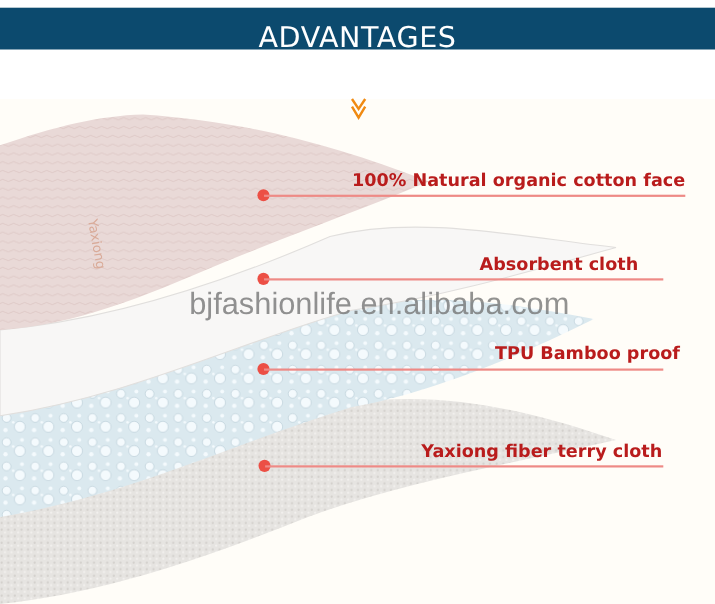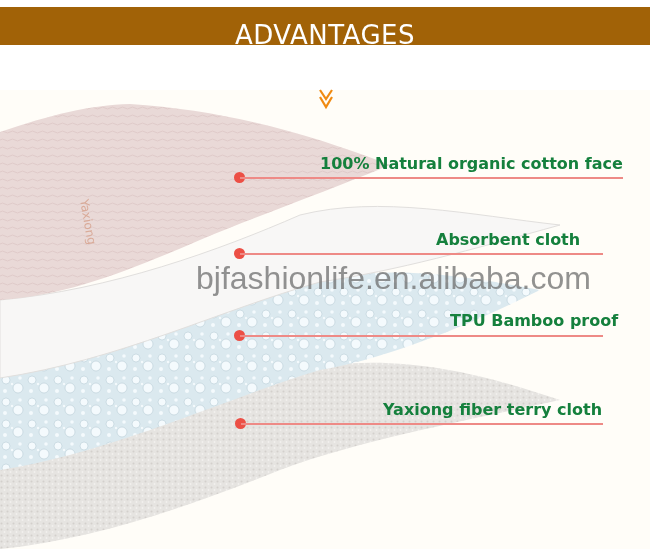--- a/index.html
+++ b/index.html
@@ -1,26 +1,26 @@
 <!DOCTYPE html>
 <html><head>
 <meta charset="utf-8">
 <style>
   html, body { margin: 0; padding: 0; }
   body { width: 650px; height: 549px; position: relative; overflow: hidden; background: #fffdf8; font-family: "DejaVu Sans", sans-serif; }
   .top-white { position: absolute; left: 0; top: 0; width: 650px; height: 7px; background: #ffffff; }
-  .banner { position: absolute; left: 0; top: 7px; width: 650px; height: 56px; background: #a16207; display: flex; align-items: center; justify-content: center; }
+  .banner { position: absolute; left: 0; top: 7px; width: 650px; height: 56px; background: #0c4a6e; display: flex; align-items: center; justify-content: center; }
   .banner-title { color: #ffffff; font-family: "DejaVu Sans", sans-serif; font-size: 26px; letter-spacing: 0.5px; }
   .upper-white { position: absolute; left: 0; top: 45px; width: 650px; height: 45px; background: #ffffff; }
   .arrow { position: absolute; left: 318px; top: 88px; width: 16px; height: 22px; }
   .illustration { position: absolute; left: 0; top: 0; width: 650px; height: 549px; }
-  .label { position: absolute; color: #15803d; font-weight: bold; font-size: 16px; white-space: nowrap; }
+  .label { position: absolute; color: #b91c1c; font-weight: bold; font-size: 16px; white-space: nowrap; }
   .leader { position: absolute; height: 2px; background: #ee8a86; }
   .dot { position: absolute; width: 11px; height: 11px; border-radius: 50%; background: #ec4f45; }
-  .watermark { position: absolute; left: 172px; top: 260px; font-family: "Liberation Sans", sans-serif; font-size: 32px; color: rgba(110,110,110,0.75); white-space: nowrap; margin-left: 24px; }
+  .watermark { position: absolute; left: 172px; top: 260px; font-family: "Liberation Sans", sans-serif; font-size: 28px; color: rgba(110,110,110,0.75); white-space: nowrap; }
 </style>
 </head>
 <body>
 
 <div class="top-white"></div>
 <div class="banner">
   <span class="banner-title">ADVANTAGES</span>
 </div>
 <div class="upper-white"></div>
 

